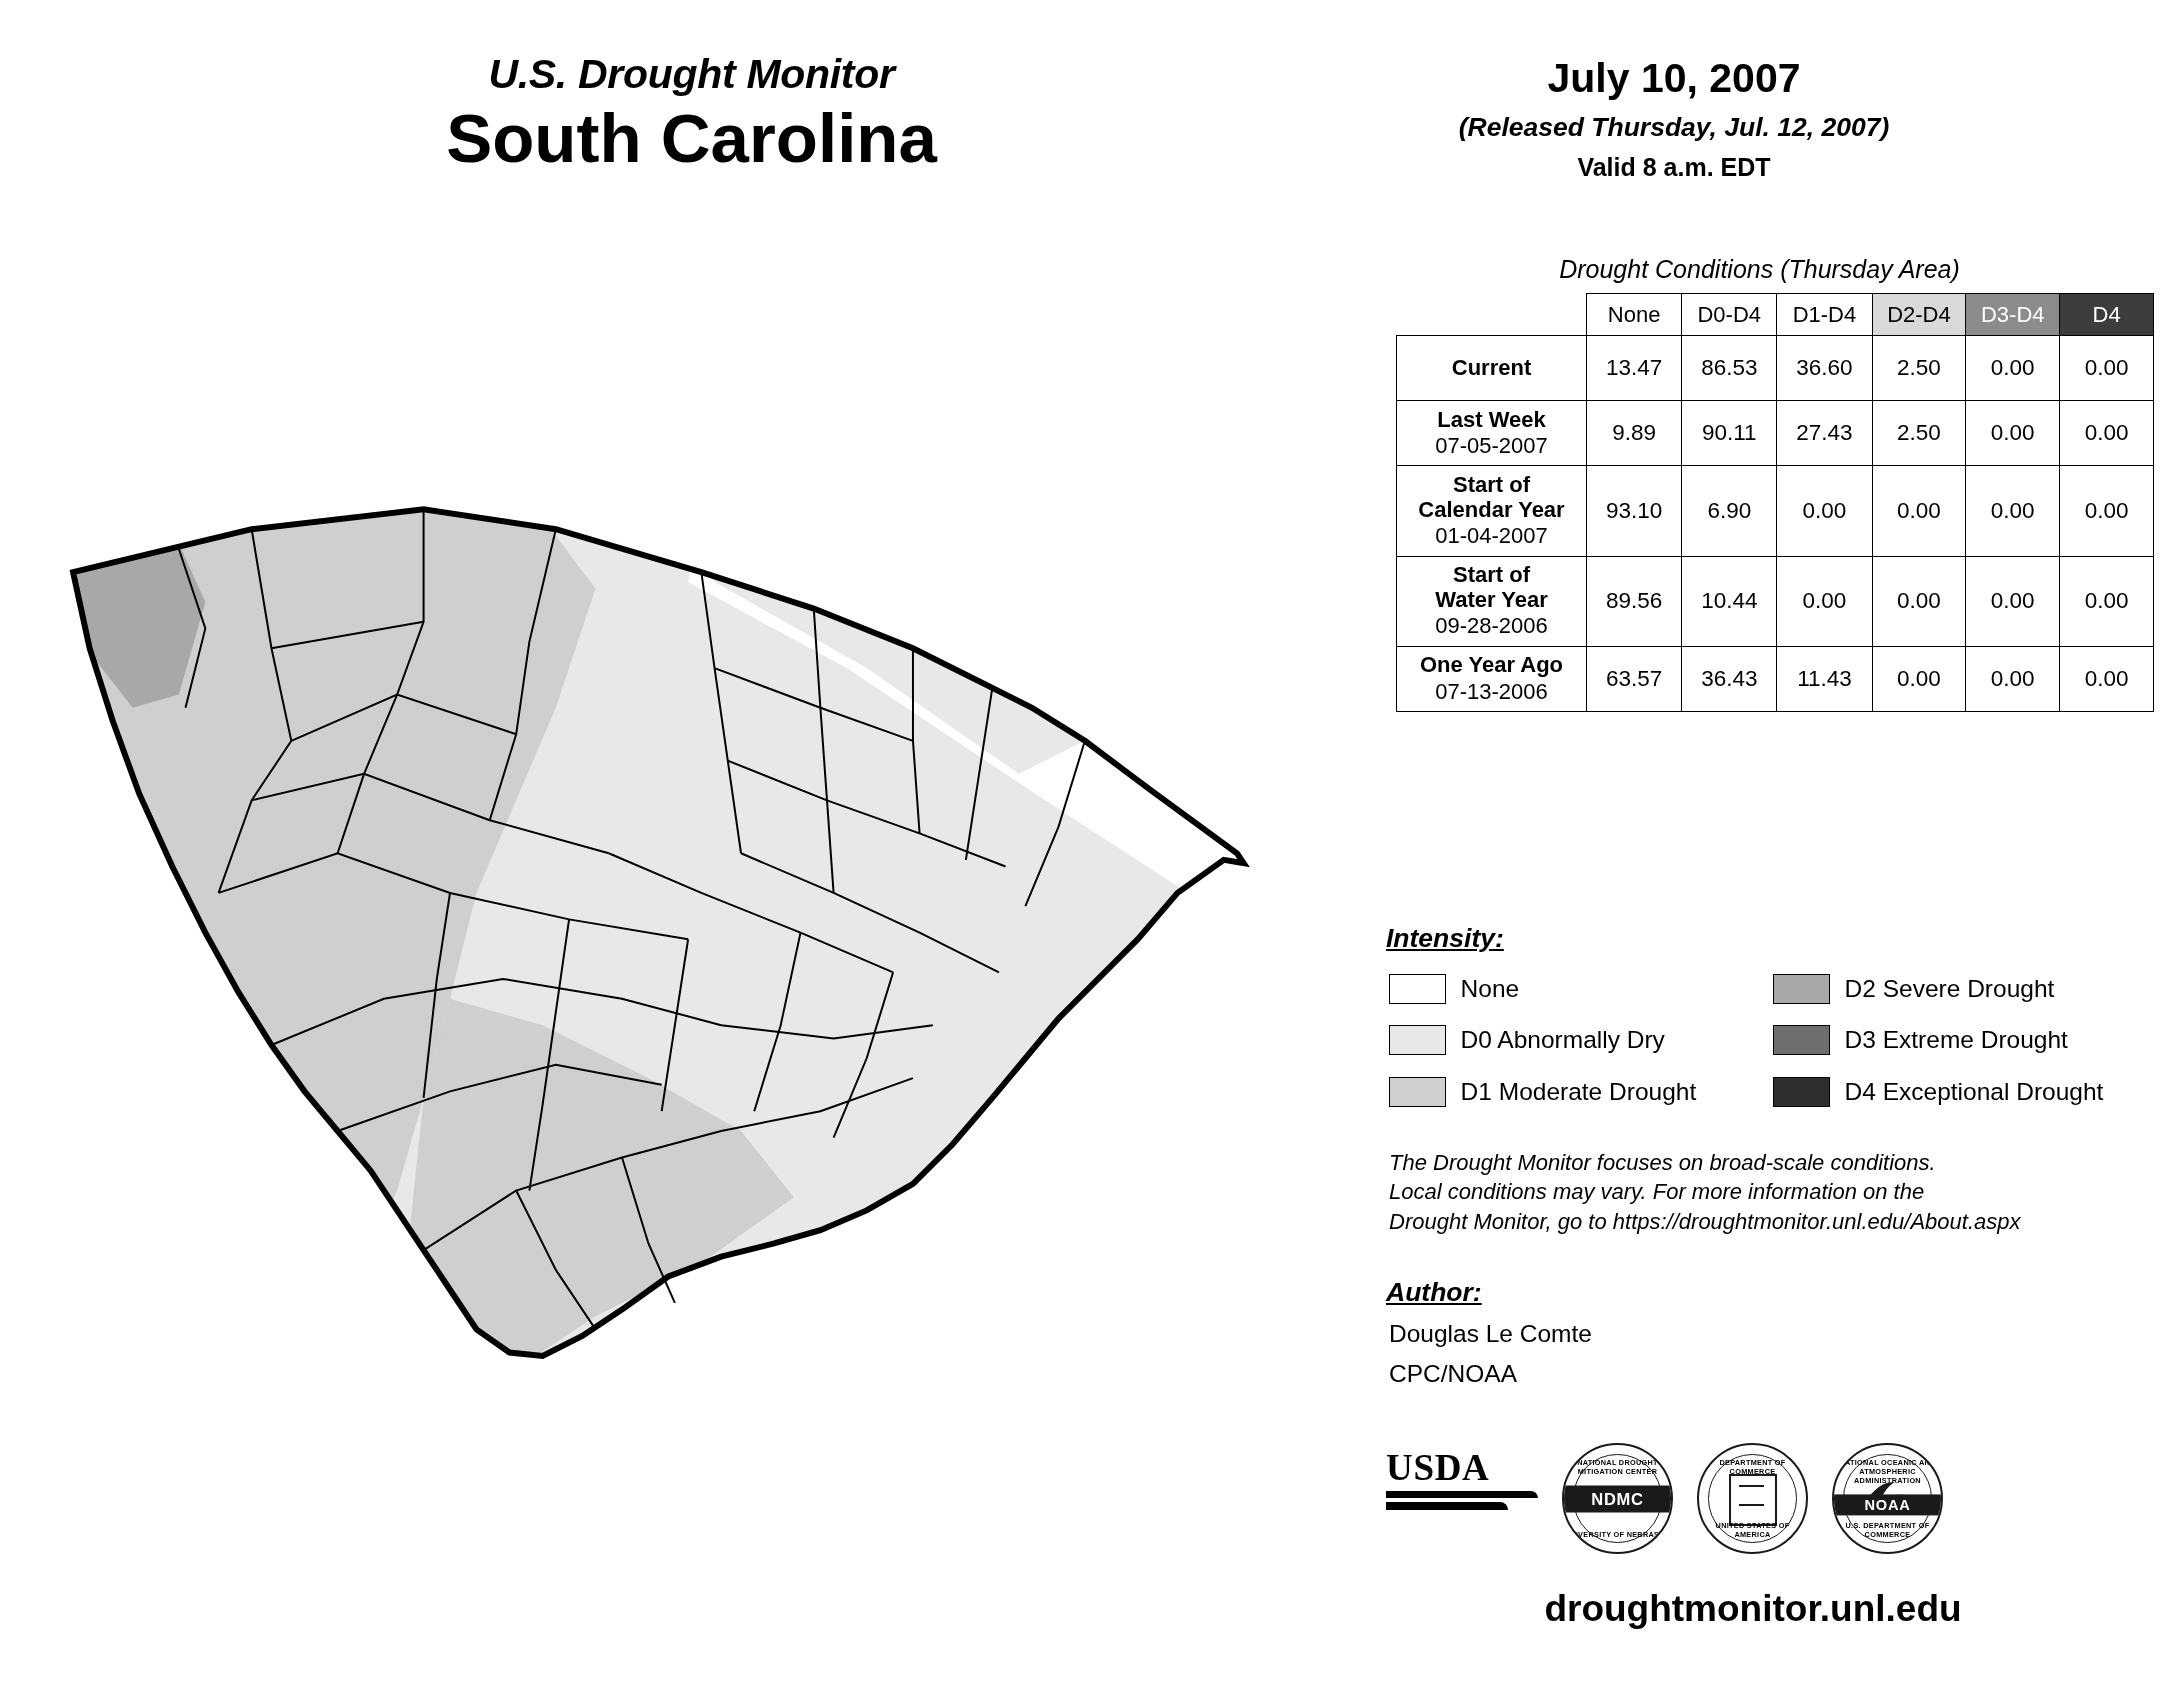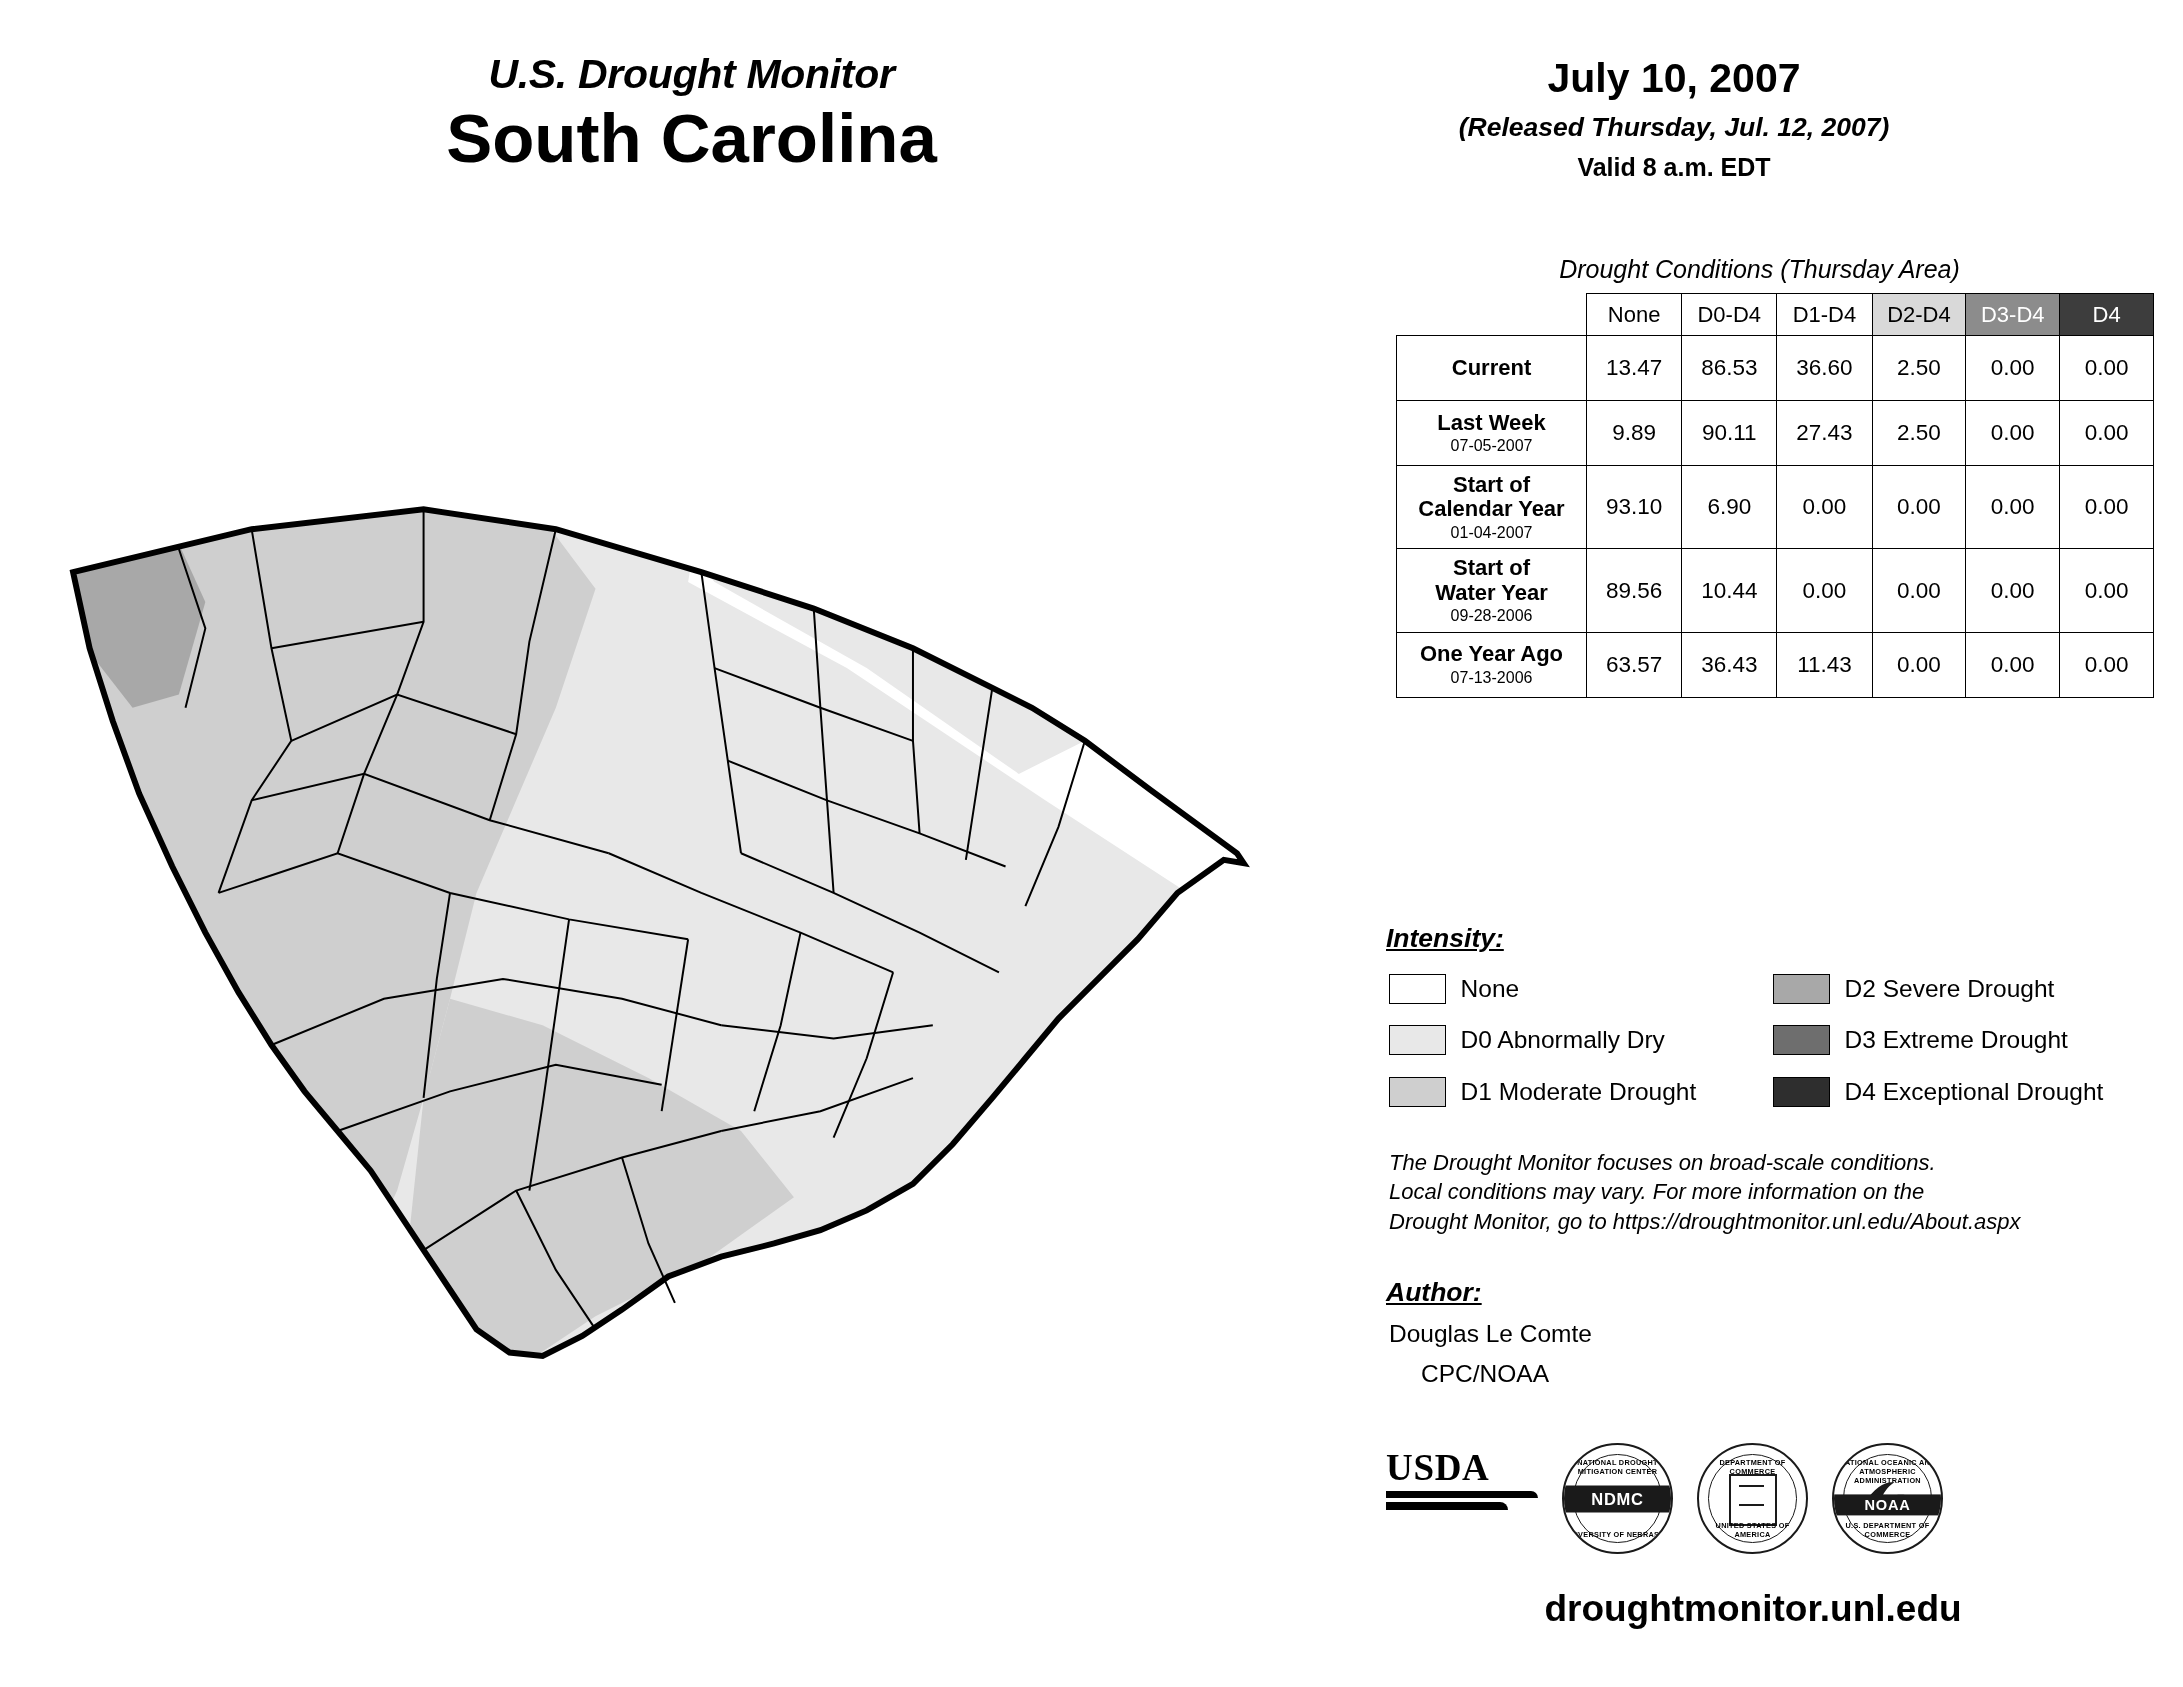--- a/index.html
+++ b/index.html
@@ -114,21 +114,21 @@
   table.stats tbody td.rowlabel {
     width: 192px;
     font-weight: bold;
     font-size: 22px;
     line-height: 1.12;
     padding: 6.6px 4px;
   }
   table.stats tbody td.rowlabel .sub {
     display: block;
     font-weight: normal;
-    font-size: 16px;
+    font-size: 22px;
     margin-top: 2px;
   }
   table.stats tbody td.val {
     width: 99px;
     height: 64px;
     font-size: 22.5px;
   }
 
   
   #intensity-title {
@@ -189,21 +189,20 @@
     position: absolute;
     left: 1389px;
     top: 1320px;
     font-size: 24.5px;
   }
   #author-org {
     position: absolute;
     left: 1389px;
     top: 1360px;
     font-size: 24.5px;
-    margin-left: 32px;
   }
 
   
   #logos {
     position: absolute;
     left: 1386px;
     top: 1439px;
     width: 741px;
     height: 119px;
     display: flex;

